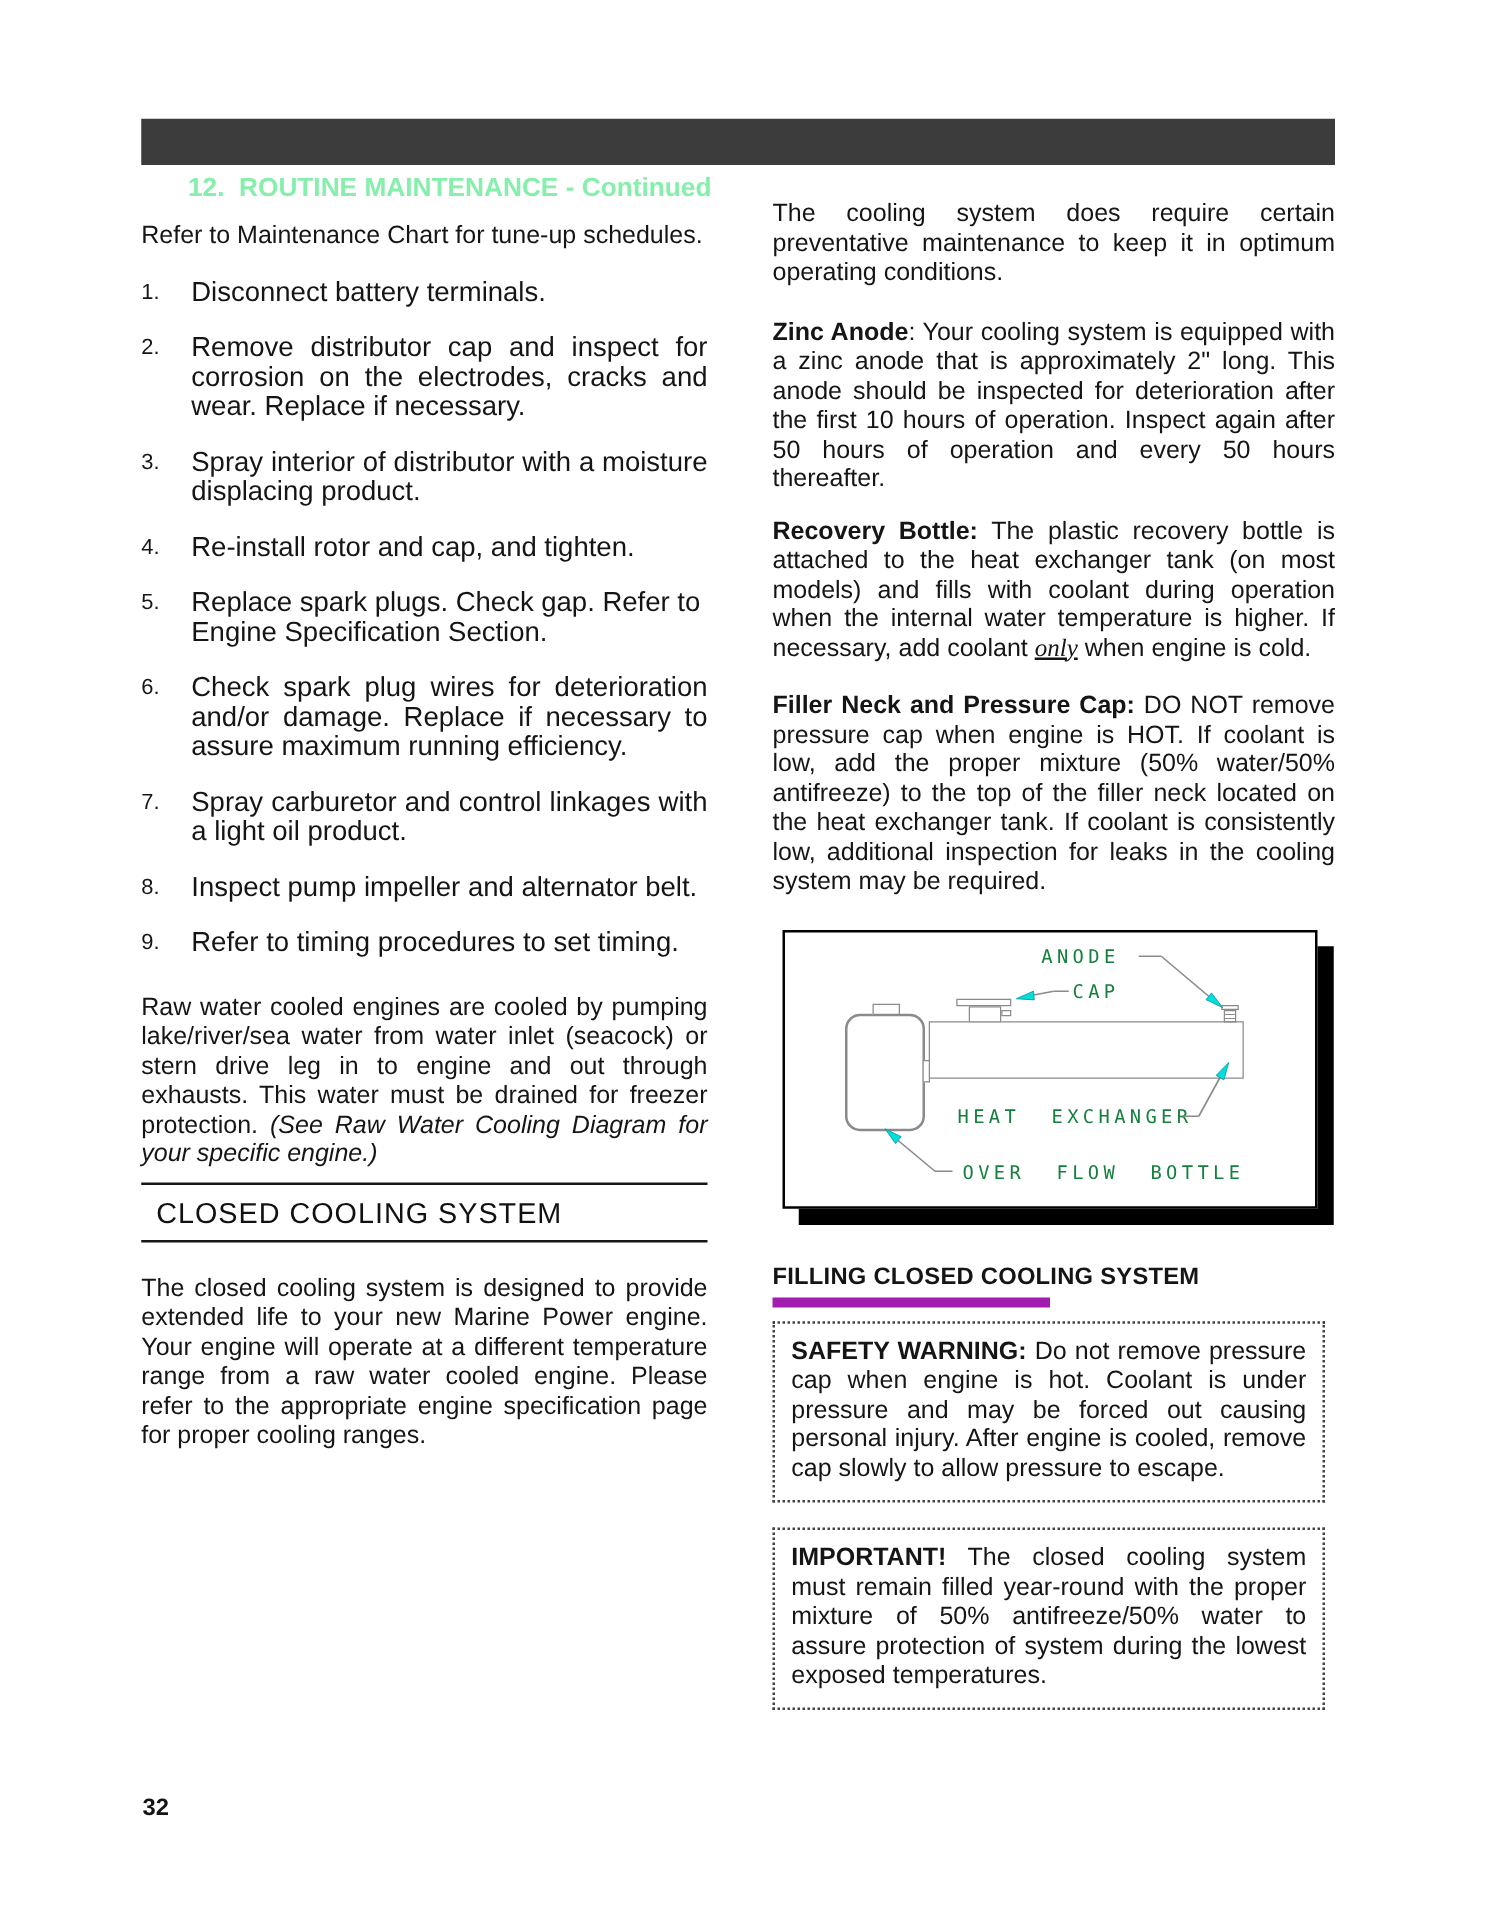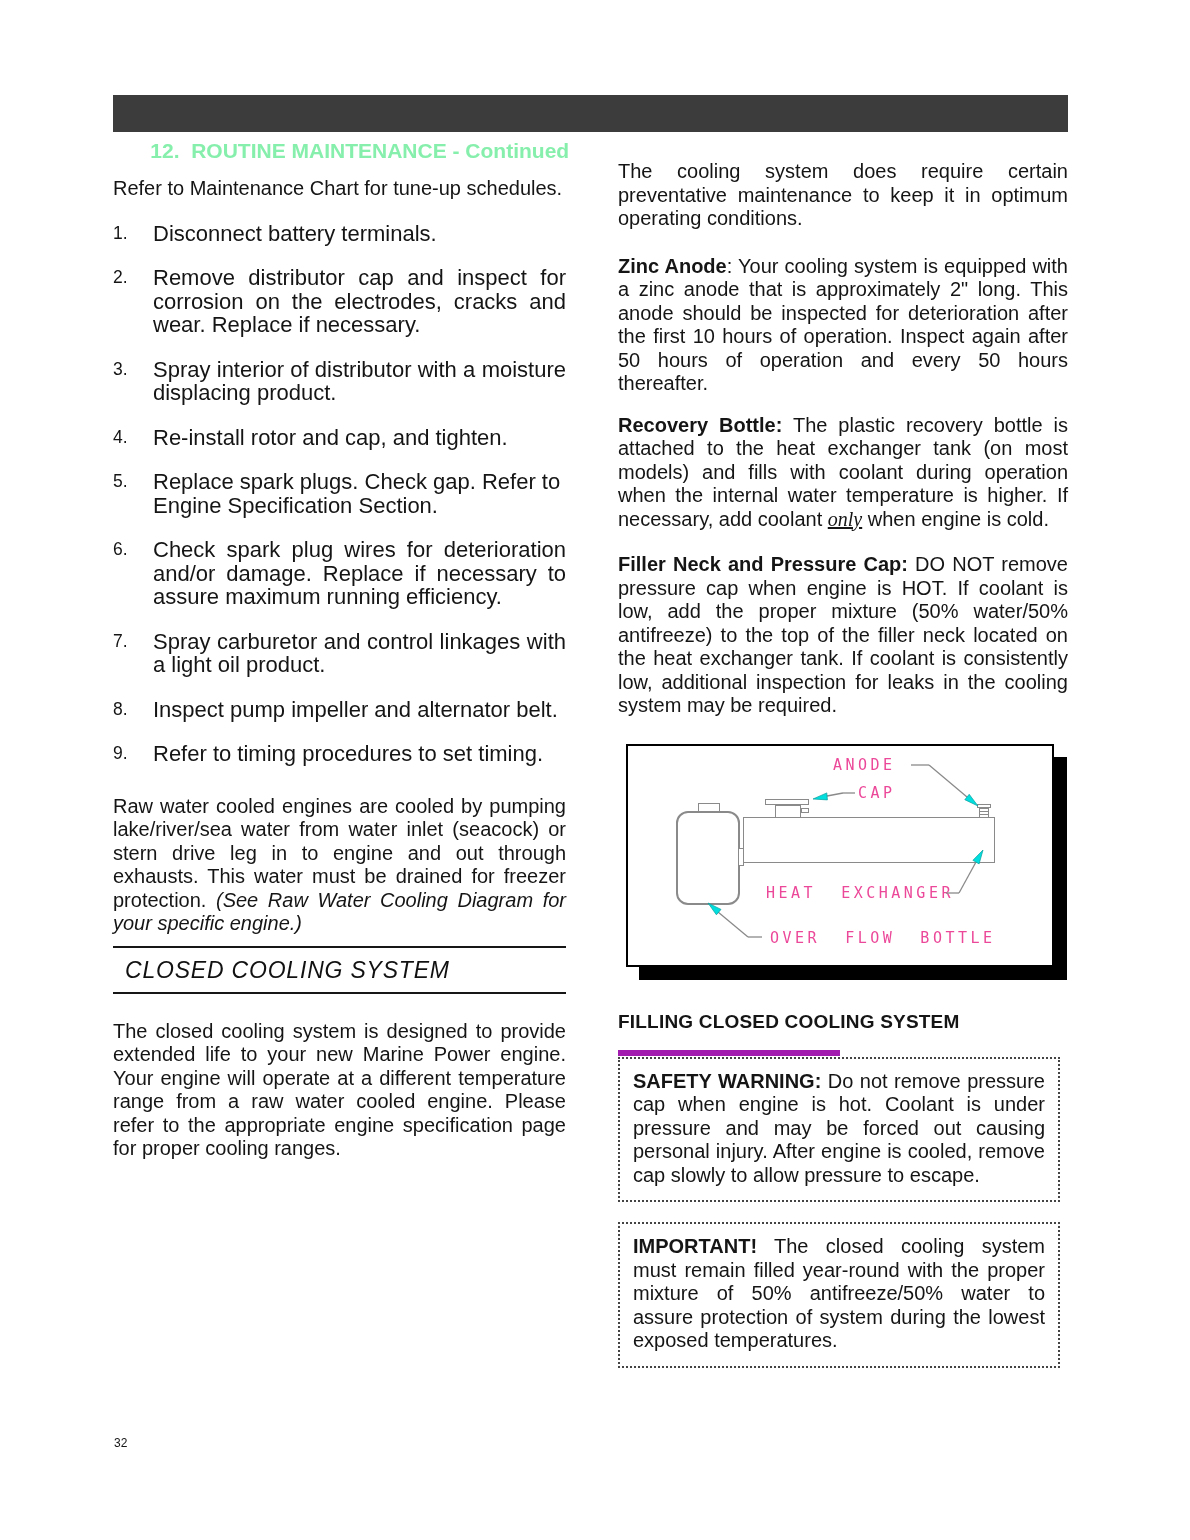--- a/index.html
+++ b/index.html
@@ -24,42 +24,42 @@
 
   .intro{margin-top:29px;}
   .li{display:flex;margin-top:21px;}
   .li:first-of-type{margin-top:24px;}
   .li-num{width:40px;flex:none;font-size:17.5px;line-height:23.5px;}
   .li-text{flex:1;font-size:22px;line-height:23.5px;text-align:justify;white-space:pre-line;}
 
   .rw-para{margin-top:29px;}
   .cc-para{margin-top:26px;}
   .sec2{margin-top:12px;}
-  .sec3{margin-top:10px;font-style:italic;}
+  .sec3{margin-top:10px;}
 
   .r-zinc{margin-top:24px;}
   .r-recovery{margin-top:18px;}
   .r-filler{margin-top:22px;}
 
   .diagram-frame{position:relative;margin-top:26px;margin-left:8px;width:424px;height:219px;
         border:2px solid #000;background:#fff;box-shadow:13px 13px 0 0 #000;}
   .dshape{position:absolute;border:2px solid #8a8a8a;background:#fff;box-sizing:border-box;}
   .thin{border-width:1px;}
   .dlabel{position:absolute;font-family:"DejaVu Sans Mono", monospace;font-size:15px;
-        letter-spacing:3.5px;color:#ec4899;white-space:pre;}
+        letter-spacing:3.5px;color:#15803d;white-space:pre;}
   .dsvg{position:absolute;left:0;top:0;width:424px;height:219px;pointer-events:none;}
 
   .filling-head{margin-top:44px;font-size:19px;font-weight:bold;letter-spacing:0.2px;}
-  .filling-head .undl{border-bottom:6px solid #a21caf;padding-bottom:18px;}
+  .filling-head .undl{border-bottom:8px solid #a21caf;padding-bottom:6px;}
 
   .notice-box{margin-top:24px;border:2px dotted #444;padding:11px 13px 13px 13px;
         box-sizing:border-box;width:442px;}
   .notice-box.second{margin-top:20px;}
 
-  .page-num{position:absolute;left:114px;top:1436px;font-size:12px;font-weight:normal;}
+  .page-num{position:absolute;left:114px;top:1436px;font-size:19px;font-weight:bold;}
 </style>
 </head>
 <body>
 
 <div class="page">
 
   <div class="header-bar">
     <span>12.  ROUTINE MAINTENANCE - Continued</span>
   </div>
 

